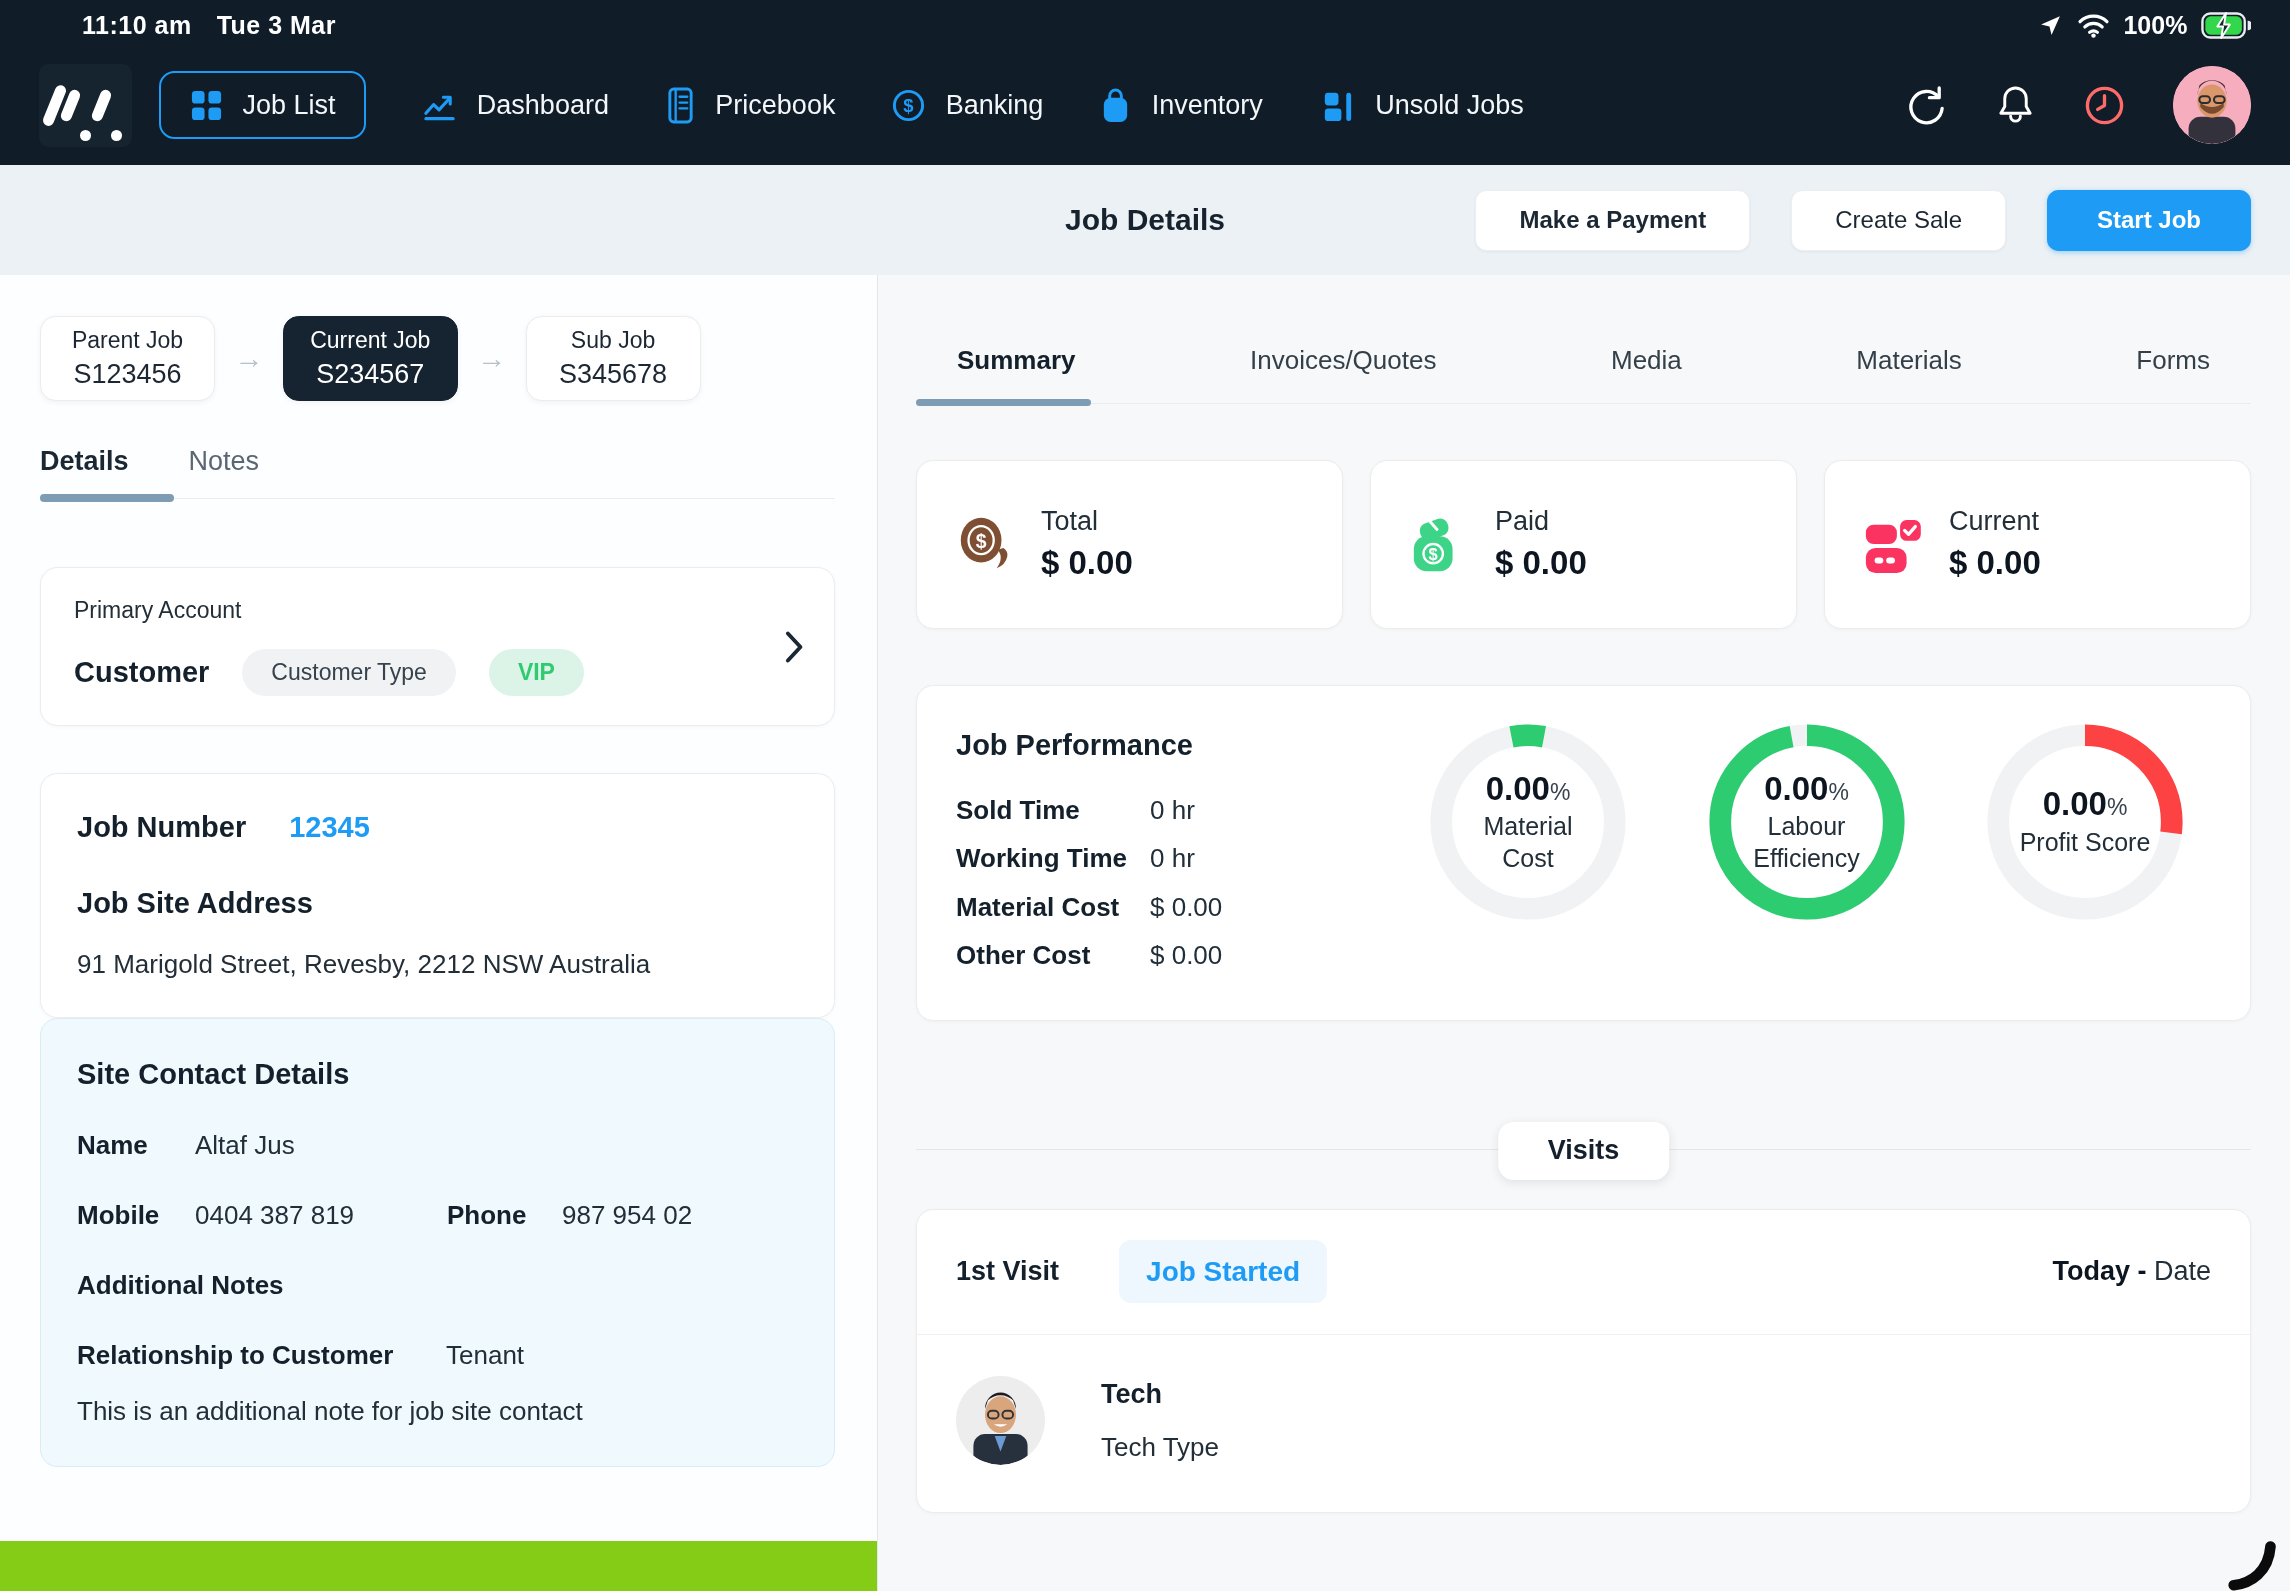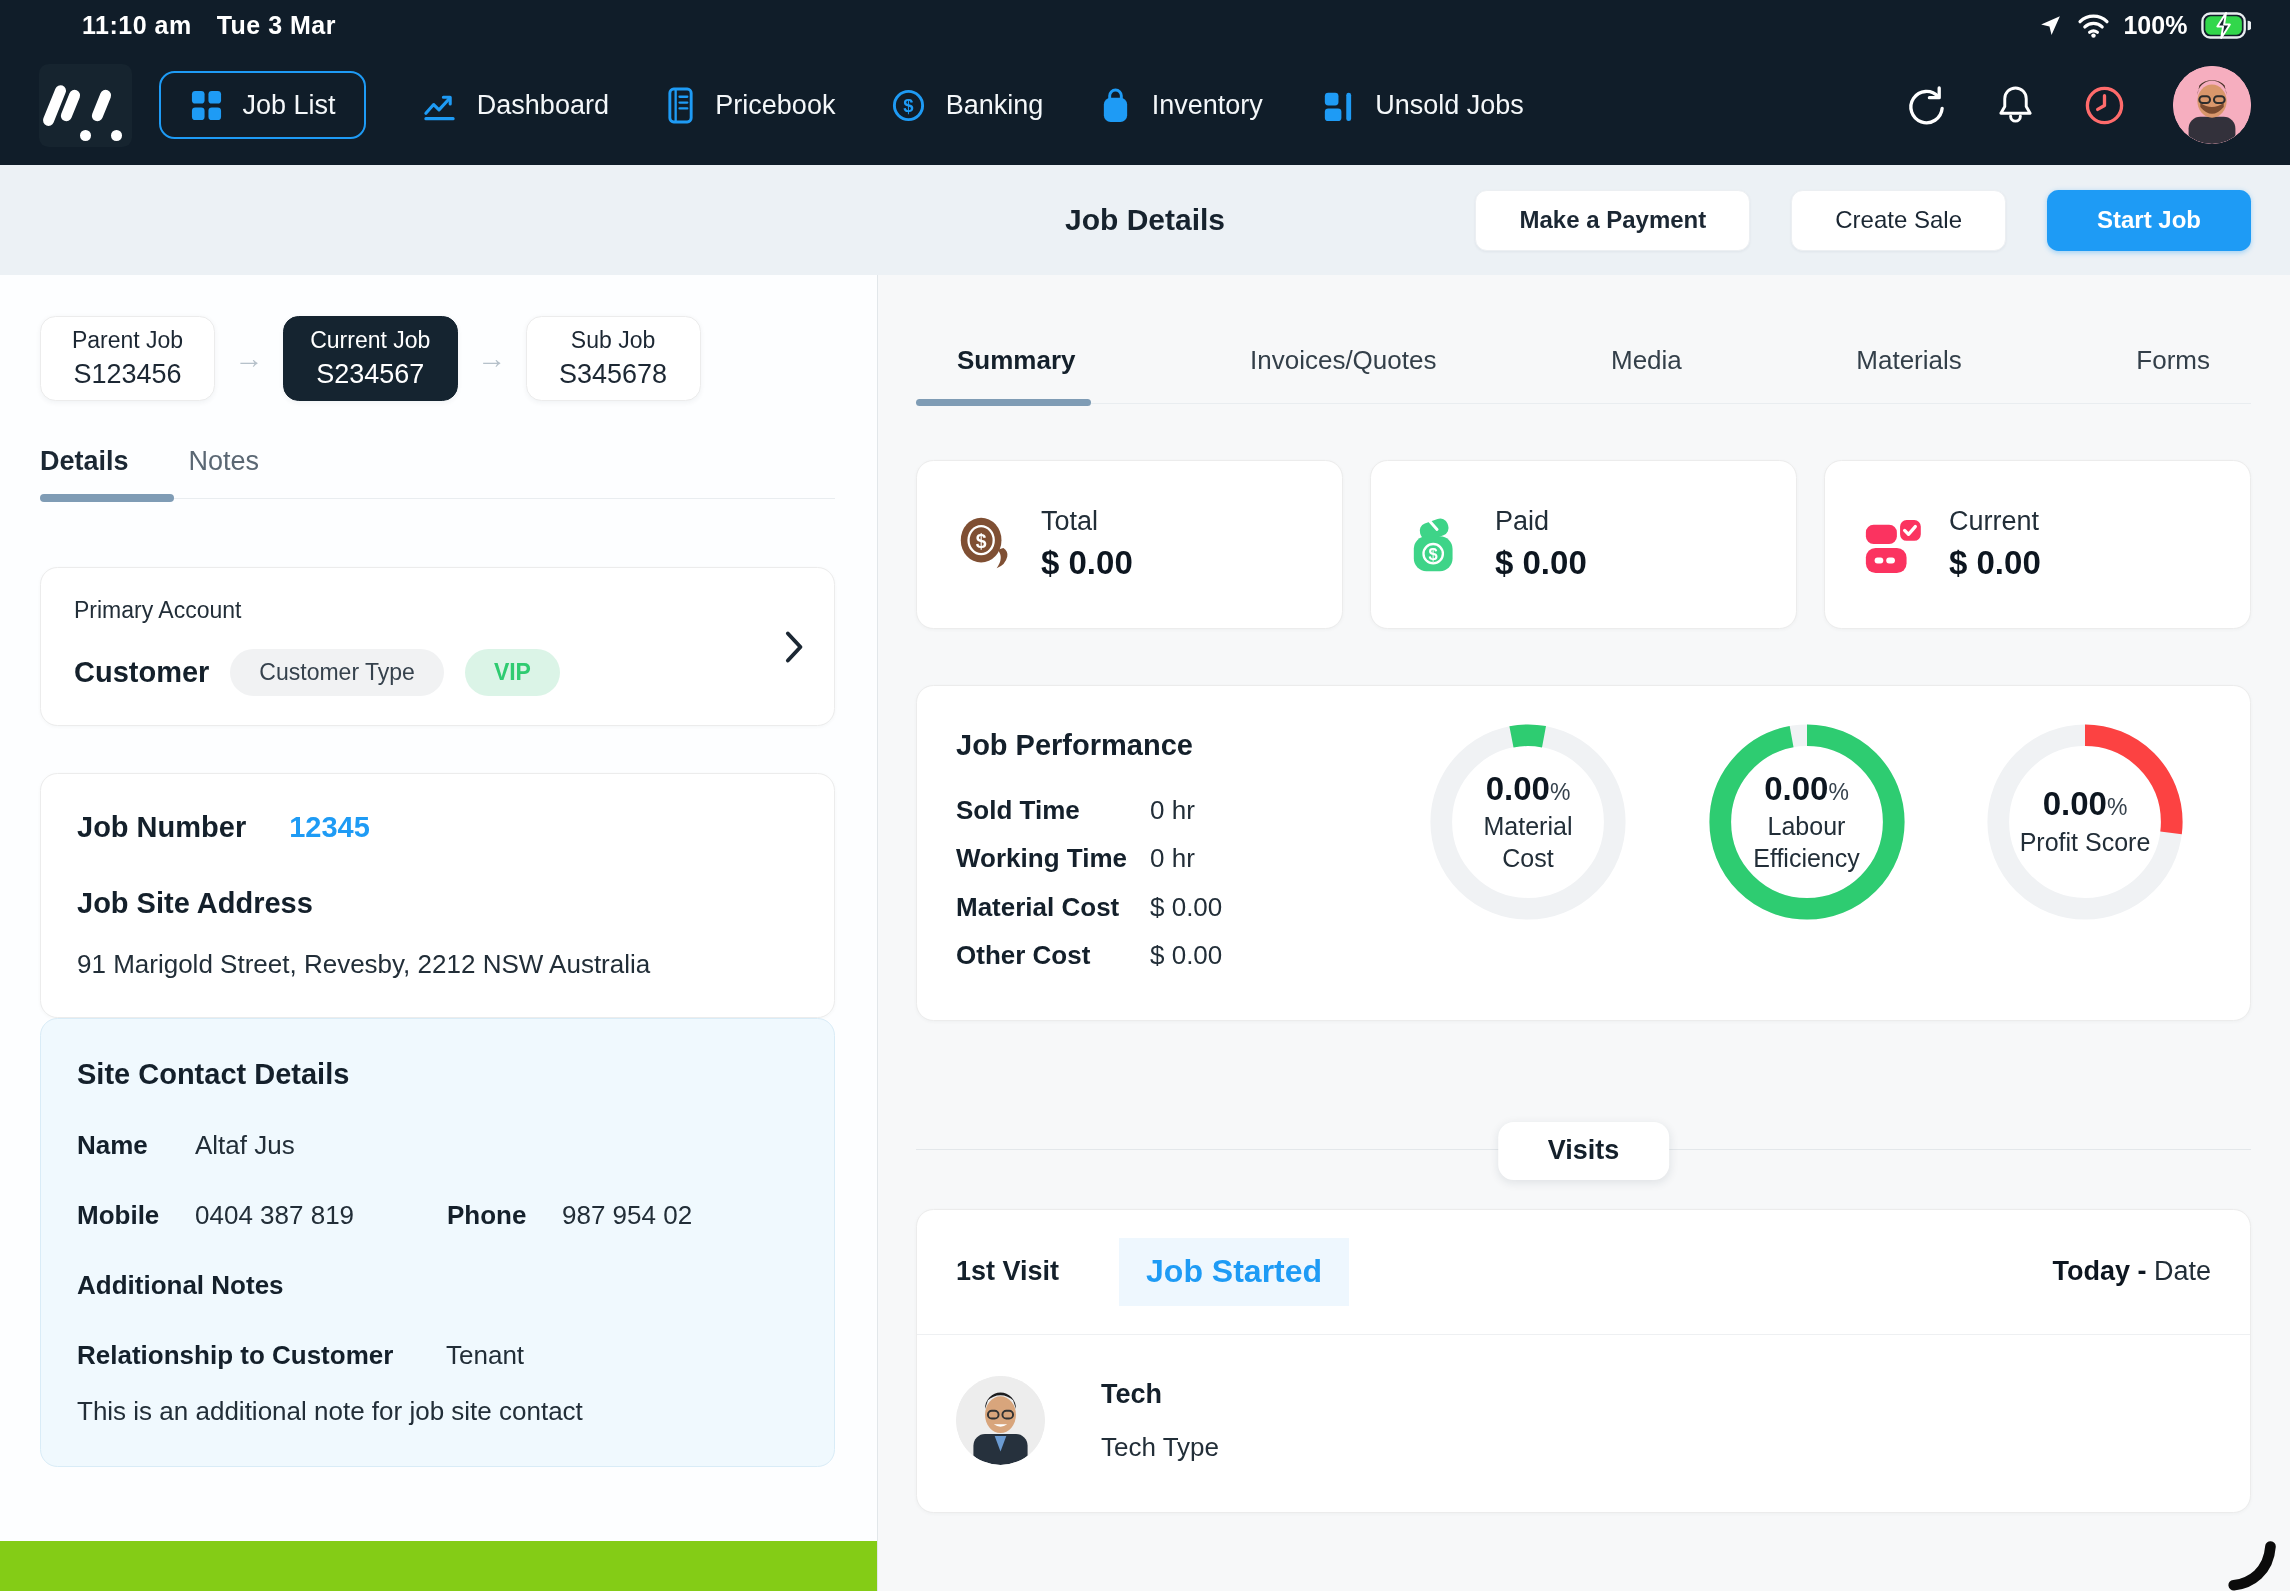--- a/index.html
+++ b/index.html
@@ -51,21 +51,21 @@
   .ltabs{margin-top:45px;position:relative;border-bottom:1.9px solid #e9edf0;}
   .ltab-row{display:flex;gap:60px;padding-bottom:21.3px;}
   .ltab{font-size:27px;color:#5a6773;cursor:pointer;}
   .ltab.active{font-weight:700;color:#1b2733;}
   .ltab-bar{position:absolute;bottom:-3.9px;left:0;width:134px;height:7.8px;border-radius:4.9px;background:#7f9cb5;}
 
   
   .card{background:#fff;border:1px solid #ececec;border-radius:17.5px;box-shadow:0 1px 3.9px rgba(20,40,60,.04);}
   .account-card{margin-top:68px;padding:29px 33px;position:relative;}
   .acc-title{font-size:23px;color:#222e38;}
-  .acc-row{margin-top:25px;display:flex;align-items:center;gap:21px;}
+  .acc-row{margin-top:25px;display:flex;align-items:center;gap:33px;}
   .acc-name{font-size:29px;font-weight:700;color:#14202b;}
   .chip{height:47px;border-radius:25px;display:flex;align-items:center;padding:0 29px;font-size:23px;}
   .chip.gray{background:#f1f2f3;color:#36424d;}
   .chip.vip{background:#dbf4e7;color:#2fcb71;font-weight:700;}
   .acc-chevron{position:absolute;right:29px;top:50%;transform:translateY(-50%);}
 
   .job-card{margin-top:47px;padding:37px 36px;}
   .jn-row{display:flex;align-items:baseline;gap:43px;}
   .jn-label{font-size:29px;font-weight:700;color:#14202b;}
   .jn-value{font-size:29px;font-weight:700;color:#1e9bf5;cursor:pointer;}
@@ -112,21 +112,21 @@
   .gauge-label{margin-top:3.9px;font-size:25px;color:#222e38;line-height:1.25;max-width:146px;}
 
   
   .visits-divider{position:relative;margin-top:101px;height:54px;}
   .visits-line{position:absolute;top:27px;left:0;right:0;height:1.9px;background:#e3e7ea;}
   .visits-pill{position:absolute;left:50%;top:0;transform:translateX(-50%);background:#fff;border-radius:15.5px;box-shadow:0 2.9px 9.7px rgba(20,40,60,.10);padding:13.6px 50px;font-size:27px;font-weight:700;color:#14202b;}
 
   .visit-card{margin-top:33px;padding:0;}
   .visit-top{display:flex;align-items:center;height:124px;padding:0 39px;}
   .visit-title{font-size:27px;font-weight:700;color:#14202b;}
-  .visit-chip{margin-left:60px;background:#eef7fe;border-radius:0;padding:15.5px 27px;font-size:32px;font-weight:700;color:#1e9bf5;cursor:pointer;}
+  .visit-chip{margin-left:60px;background:#eef7fe;border-radius:12px;padding:15.5px 27px;font-size:28px;font-weight:700;color:#1e9bf5;cursor:pointer;}
   .visit-date{margin-left:auto;font-size:27px;color:#222e38;}
   .visit-date b{color:#0d1620;}
   .visit-sep{height:1.9px;background:#eef0f2;}
   .visit-tech{display:flex;align-items:center;gap:56px;padding:41px 39px 47px 39px;}
   .tech-avatar{width:89px;height:89px;border-radius:50%;overflow:hidden;background:#ececec;flex:none;}
   .tech-name{font-size:27px;font-weight:700;color:#14202b;}
   .tech-type{margin-top:21.3px;font-size:26px;color:#222e38;}
 
   .swoosh{position:absolute;right:5.8px;bottom:0;}
   .icon-svg{display:block;}

